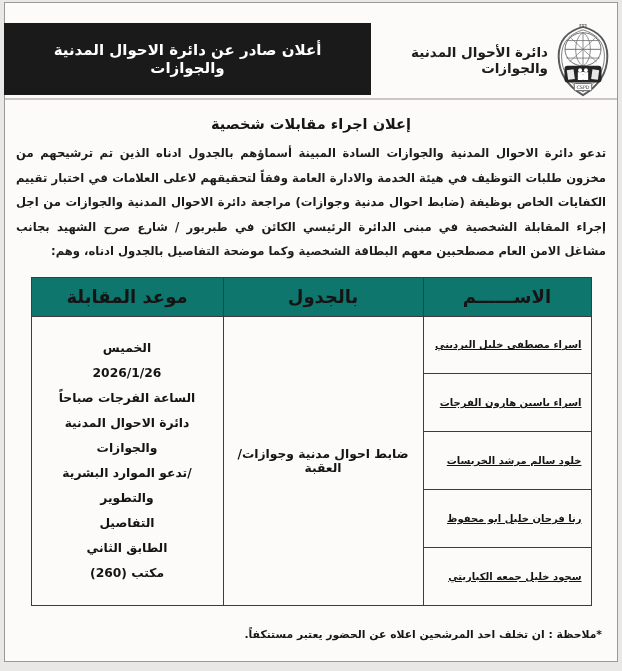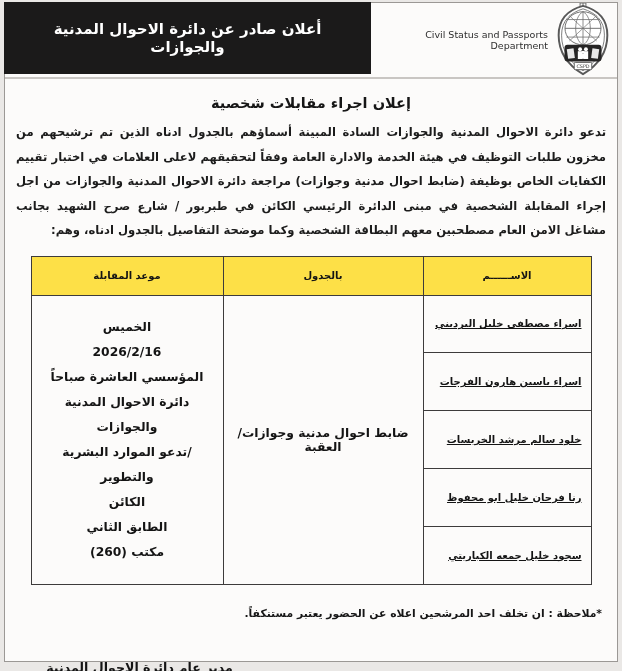--- a/index.html
+++ b/index.html
@@ -15,21 +15,21 @@
     overflow: hidden;
   }
   .doc {
     position: absolute;
     left: 4px; top: 2px;
     width: 614px; height: 660px;
     background: #fcfbfa;
     border: 1px solid #9b9895;
   }
   
-  .header { position: relative; height: 77px; }
+  .header { position: relative; height: 77px; margin-top: 21px; }
   .banner {
     position: absolute; left: -1px; top: -1px;
     width: 367px; height: 72px;
     background: #1b1a1a;
     color: #ffffff;
     display: flex; align-items: center; justify-content: center;
     font-weight: bold; font-size: 15px;
     direction: rtl; text-align: center;
     padding: 0 14px;
   }
@@ -70,23 +70,23 @@
     margin: 13px auto 0 auto;
     border-collapse: collapse;
     table-layout: fixed;
   }
   table.schedule th, table.schedule td {
     border: 1px solid #3d3b3b;
     font-weight: bold;
     color: #141414;
   }
   table.schedule thead th {
-    background: #fde047;
+    background: #0f766e;
     height: 39px;
-    font-size: 10px;
+    font-size: 18px;
     text-align: center;
   }
   .col-name { width: 168px; }
   .col-job  { width: 200px; }
   .col-appt { width: 192px; }
   td.name-cell {
     height: 45px;
     font-size: 10px;
     padding-right: 9px;
     text-decoration: underline;
@@ -130,21 +130,21 @@
 
 <div class="stage">
   <div class="doc">
 
     <div class="header">
       <div class="banner">
         <span>أعلان صادر عن دائرة الاحوال المدنية والجوازات</span>
       </div>
       <div class="org">
         <div class="org-names">
-          <div class="org-en">Civil Status and Passports Department</div>
+          <div class="org-ar">دائرة الأحوال المدنية والجوازات</div>
         </div>
         <svg class="emblem" width="60" height="74" viewBox="0 0 60 76" aria-hidden="true">
 
           <rect x="27" y="0" width="6" height="4" fill="none" stroke="#6a6a6a" stroke-width="1"></rect>
           <line x1="30" y1="0" x2="30" y2="4" stroke="#6a6a6a" stroke-width="1"></line>
 
           <path d="M30 3 C15 7 5 16 5 33 C5 52 15 64 30 73 C45 64 55 52 55 33 C55 16 45 7 30 3 Z" fill="#ffffff" stroke="#595959" stroke-width="2"></path>
           <path d="M30 6 C17 10 8 18 8 33 C8 50 17 61 30 69.5 C43 61 52 50 52 33 C52 18 43 10 30 6 Z" fill="none" stroke="#7a7a7a" stroke-width="1"></path>
 
           <ellipse cx="30" cy="26" rx="18.5" ry="17" fill="none" stroke="#6e6e6e" stroke-width="1"></ellipse>
@@ -190,25 +190,25 @@
           <th>بالجدول</th>
           <th>موعد المقابلة</th>
         </tr>
       </thead>
       <tbody>
         <tr>
           <td class="name-cell">اسراء مصطفى خليل البرديني</td>
           <td class="job-cell" rowspan="5">ضابط احوال مدنية وجوازات/ العقبة</td>
           <td class="appt-cell" rowspan="5">
             <div>الخميس</div>
-            <div>2026/2/16</div>
-            <div>المؤسسي العاشرة صباحاً</div>
+            <div>2026/1/26</div>
+            <div>الساعة الفرجات صباحاً</div>
             <div>دائرة الاحوال المدنية والجوازات</div>
             <div>/تدعو الموارد البشرية والتطوير</div>
-            <div>الكائن</div>
+            <div>التفاصيل</div>
             <div>الطابق الثاني</div>
             <div>مكتب (260)</div>
           </td>
         </tr>
         <tr>
           <td class="name-cell">اسراء ياسين هارون الفرجات</td>
         </tr>
         <tr>
           <td class="name-cell">خلود سالم مرشد الخريسات</td>
         </tr>

